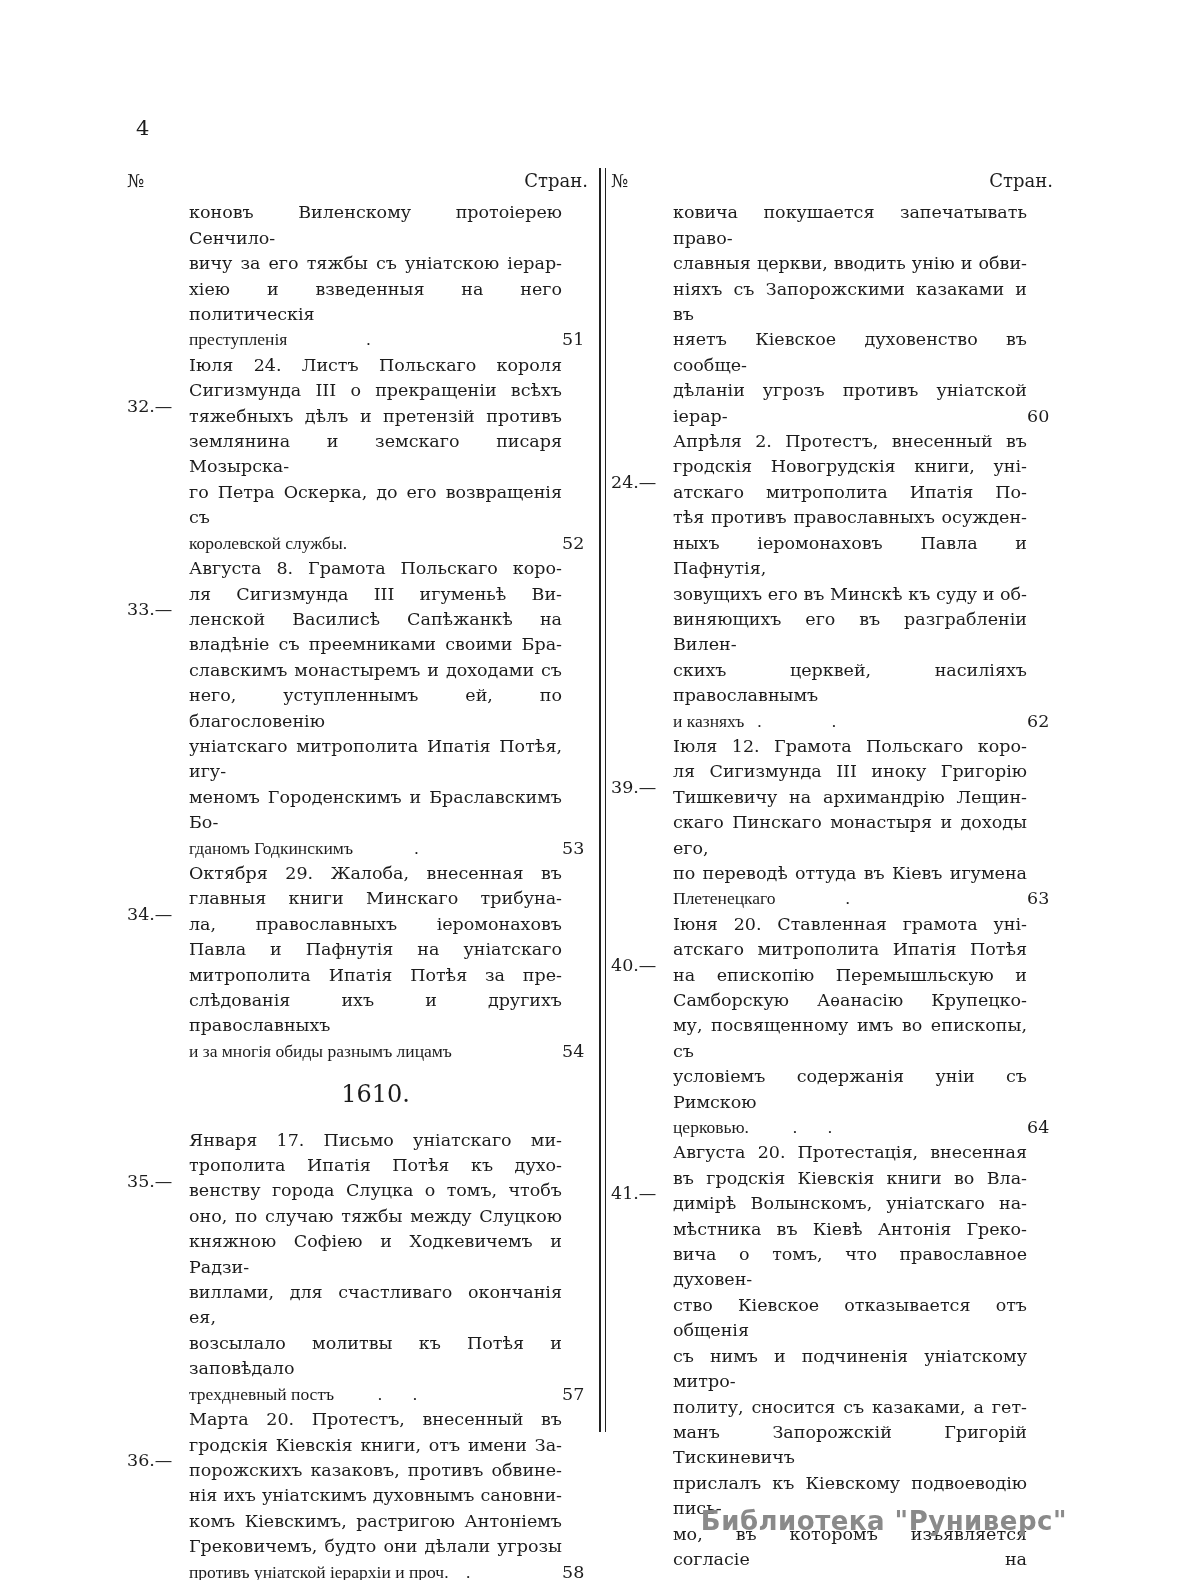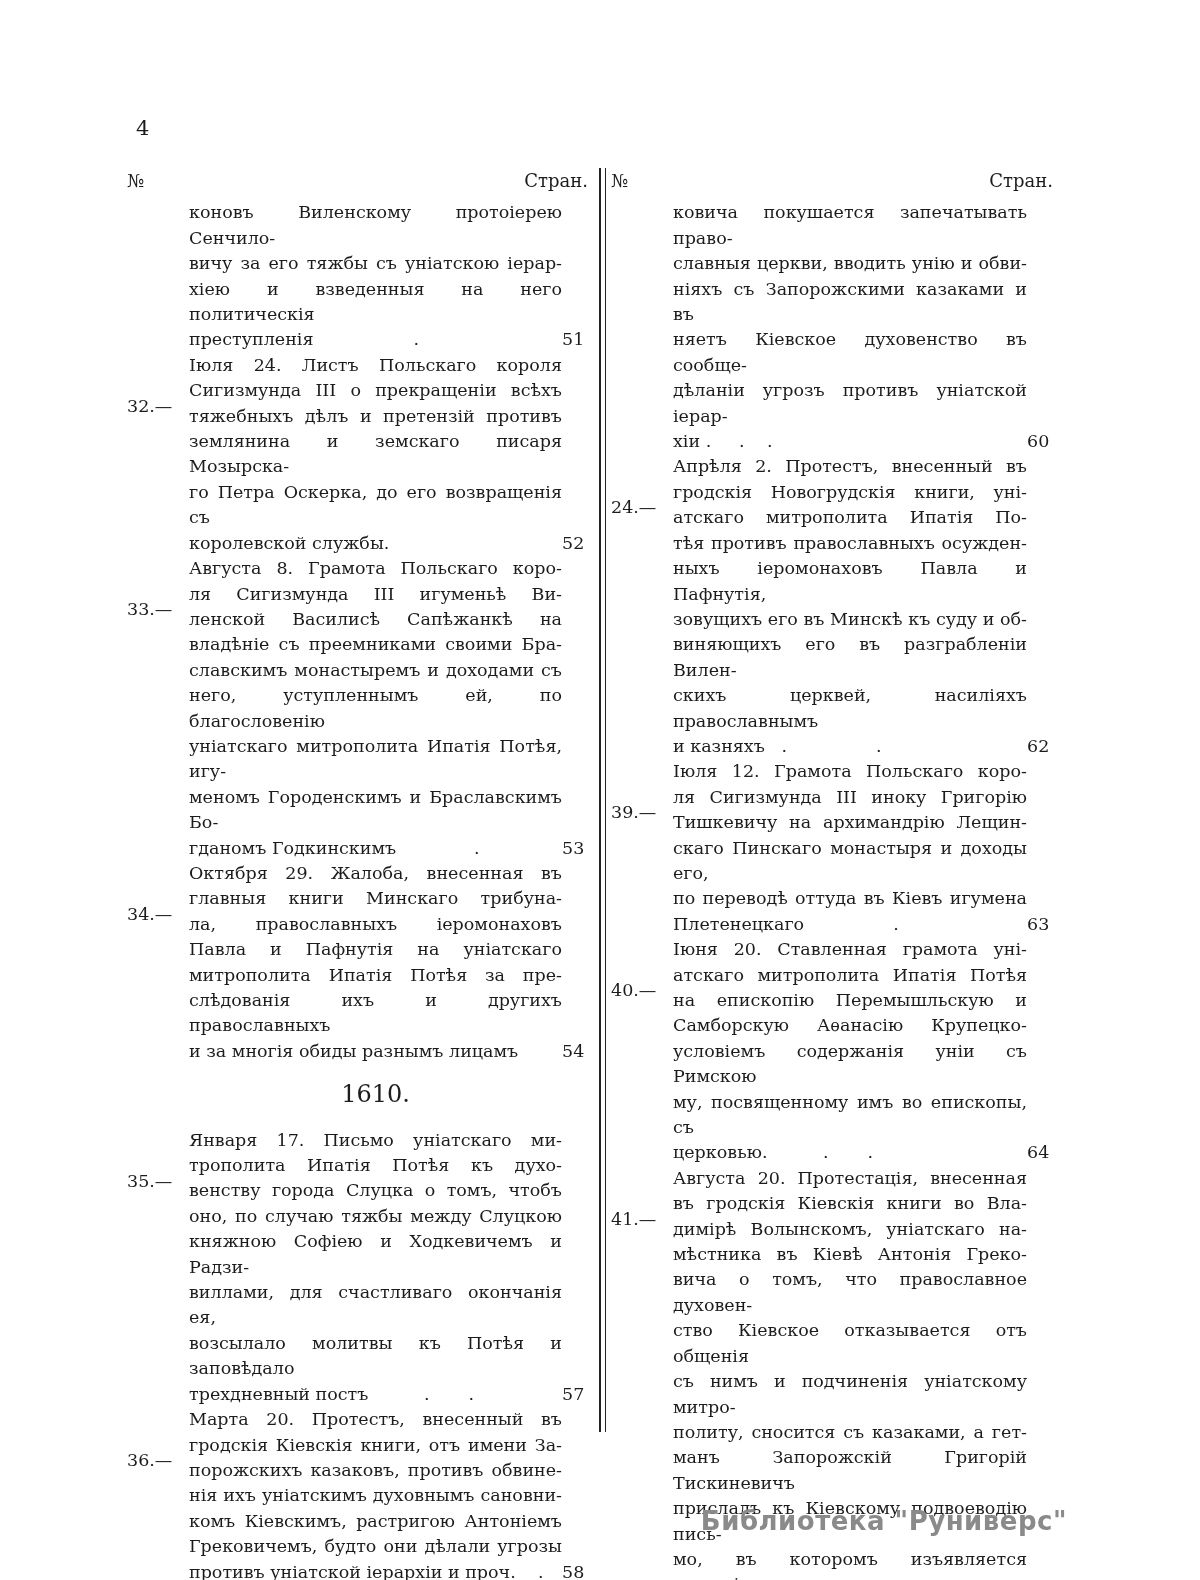--- a/index.html
+++ b/index.html
@@ -33,21 +33,21 @@
     box-sizing:border-box;
     margin-left:11px;margin-right:5px;
   }
   .entry{position:relative;display:grid;grid-template-columns:1fr 26px;}
   .entry .num{position:absolute;left:0;top:0;margin-top:41px;}
   .entry .lines{grid-column:1;padding-left:62px;}
   .entry .line{
     text-align:justify;
     text-align-last:justify;
   }
-  .entry .line.last{text-align-last:left;}
+  .entry .line.last{text-align-last:left;font-family:Liberation Serif, serif;}
   .entry .pg{grid-column:2;align-self:end;text-align:left;}
   .year{
     text-align:center;
     padding-left:62px;padding-right:26px;
     margin-top:18px;margin-bottom:20px;
     font-size:24px;
   }
   .watermark{
     position:absolute;right:133px;top:1506px;
     font-family:"DejaVu Sans","Liberation Sans",sans-serif;
@@ -158,21 +158,20 @@
       </div>
       <div class="col-items">
           <div class="entry">
             <div class="num"></div>
             <div class="lines">
               <div class="line">ковича покушается запечатывать право-</div>
               <div class="line">славныя церкви, вводить унію и обви-</div>
               <div class="line">ніяхъ съ Запорожскими казаками и въ</div>
               <div class="line">няетъ Кіевское духовенство въ сообще-</div>
               <div class="line">дѣланіи угрозъ противъ уніатской іерар-</div>
-              <div class="line last">хіи&nbsp;.&nbsp;&nbsp;&nbsp;&nbsp;&nbsp;.&nbsp;&nbsp;&nbsp;&nbsp;.</div>
             </div>
             <div class="pg">60</div>
           </div>
           <div class="entry">
             <div class="num">24.—</div>
             <div class="lines">
               <div class="line">Апрѣля 2. Протестъ, внесенный въ</div>
               <div class="line">гродскія Новогрудскія книги, уні-</div>
               <div class="line">атскаго митрополита Ипатія По-</div>
               <div class="line">тѣя противъ православныхъ осужден-</div>
@@ -196,22 +195,22 @@
             </div>
             <div class="pg">63</div>
           </div>
           <div class="entry">
             <div class="num">40.—</div>
             <div class="lines">
               <div class="line">Іюня 20. Ставленная грамота уні-</div>
               <div class="line">атскаго митрополита Ипатія Потѣя</div>
               <div class="line">на епископію Перемышльскую и</div>
               <div class="line">Самборскую Аѳанасію Крупецко-</div>
+              <div class="line">му, посвященному имъ во епископы, съ</div>
               <div class="line">условіемъ содержанія уніи съ Римскою</div>
-              <div class="line">му, посвященному имъ во епископы, съ</div>
               <div class="line last">церковью.&nbsp;&nbsp;&nbsp;&nbsp;&nbsp;&nbsp;&nbsp;&nbsp;&nbsp;&nbsp;.&nbsp;&nbsp;&nbsp;&nbsp;&nbsp;&nbsp;&nbsp;.</div>
             </div>
             <div class="pg">64</div>
           </div>
           <div class="entry">
             <div class="num">41.—</div>
             <div class="lines">
               <div class="line">Августа 20. Протестація, внесенная</div>
               <div class="line">въ гродскія Кіевскія книги во Вла-</div>
               <div class="line">димірѣ Волынскомъ, уніатскаго на-</div>

